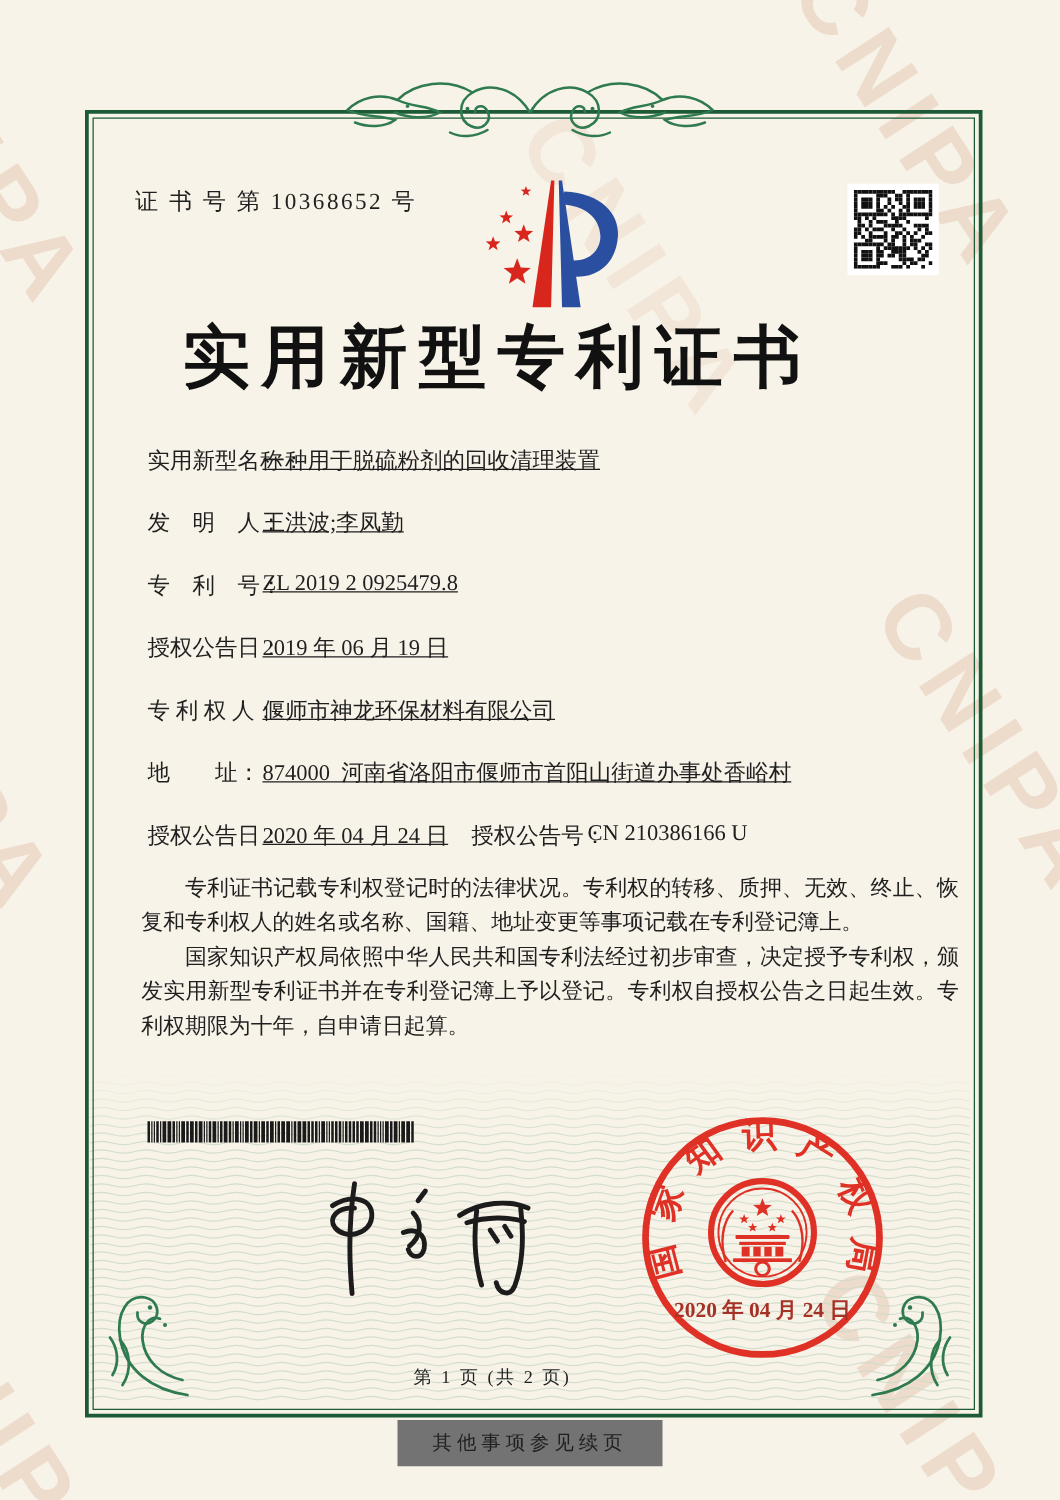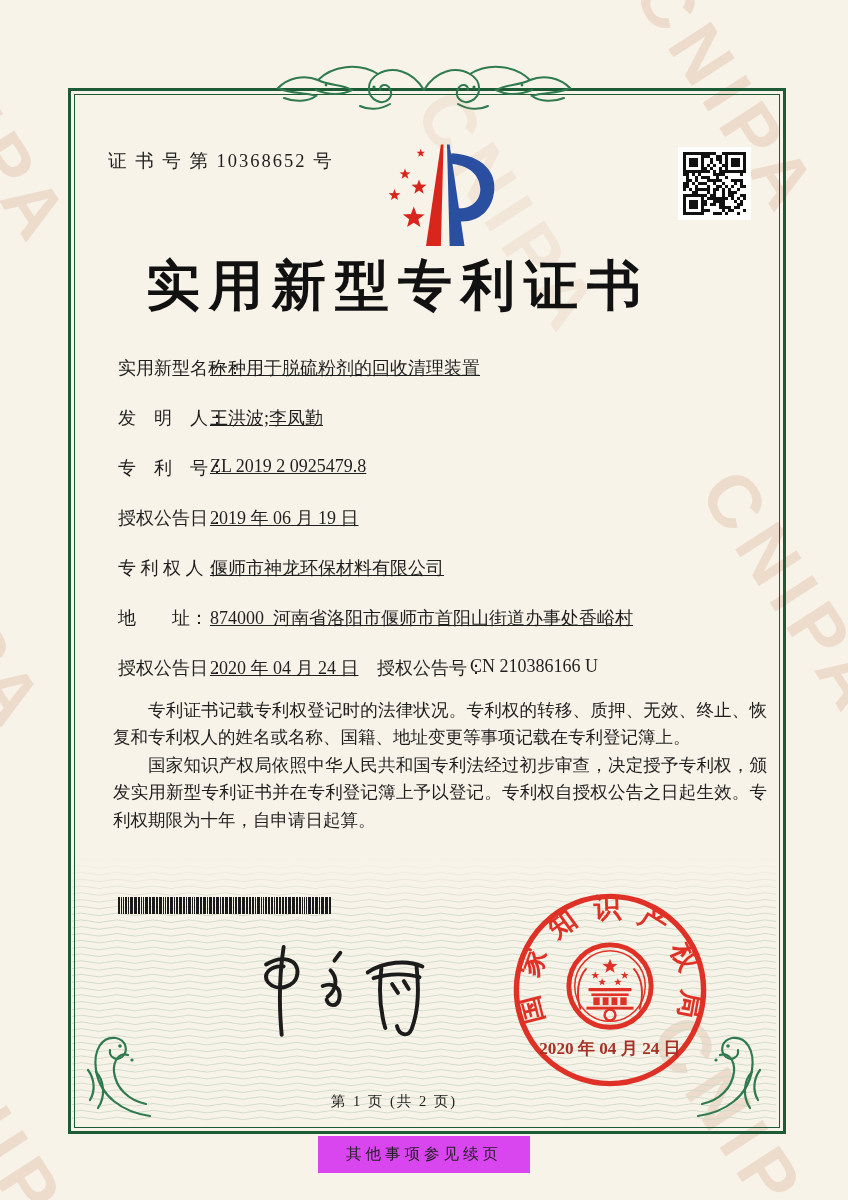--- a/index.html
+++ b/index.html
@@ -44,21 +44,21 @@
   
   .director{position:absolute;left:121px;top:963px;font-size:17px;letter-spacing:3px;}
   .director div{margin-bottom:13px;}
   .sig{position:absolute;left:225px;top:933px;width:215px;height:108px;}
   
   .seal{position:absolute;left:512px;top:892px;width:196px;height:196px;opacity:.93;}
   
   .pagenum{position:absolute;left:68px;top:1092px;width:652px;text-align:center;
       font-size:14.5px;letter-spacing:2px;}
   .note{position:absolute;left:0;top:1136px;width:848px;text-align:center;}
-  .note span{display:inline-block;background:#d946ef;padding:8px 28px;font-size:15.5px;
+  .note span{display:inline-block;background:#737373;padding:8px 28px;font-size:15.5px;
       letter-spacing:4px;}
 </style>
 </head>
 <body>
 
 <div class="page">
 
   <span class="wm" style="left:-60px;top:-15px">CNIPA</span>
   <span class="wm" style="left:688px;top:-45px">CNIPA</span>
   <span class="wm" style="left:470px;top:75px;color:rgba(216,172,150,.18)">CNIPA</span>

